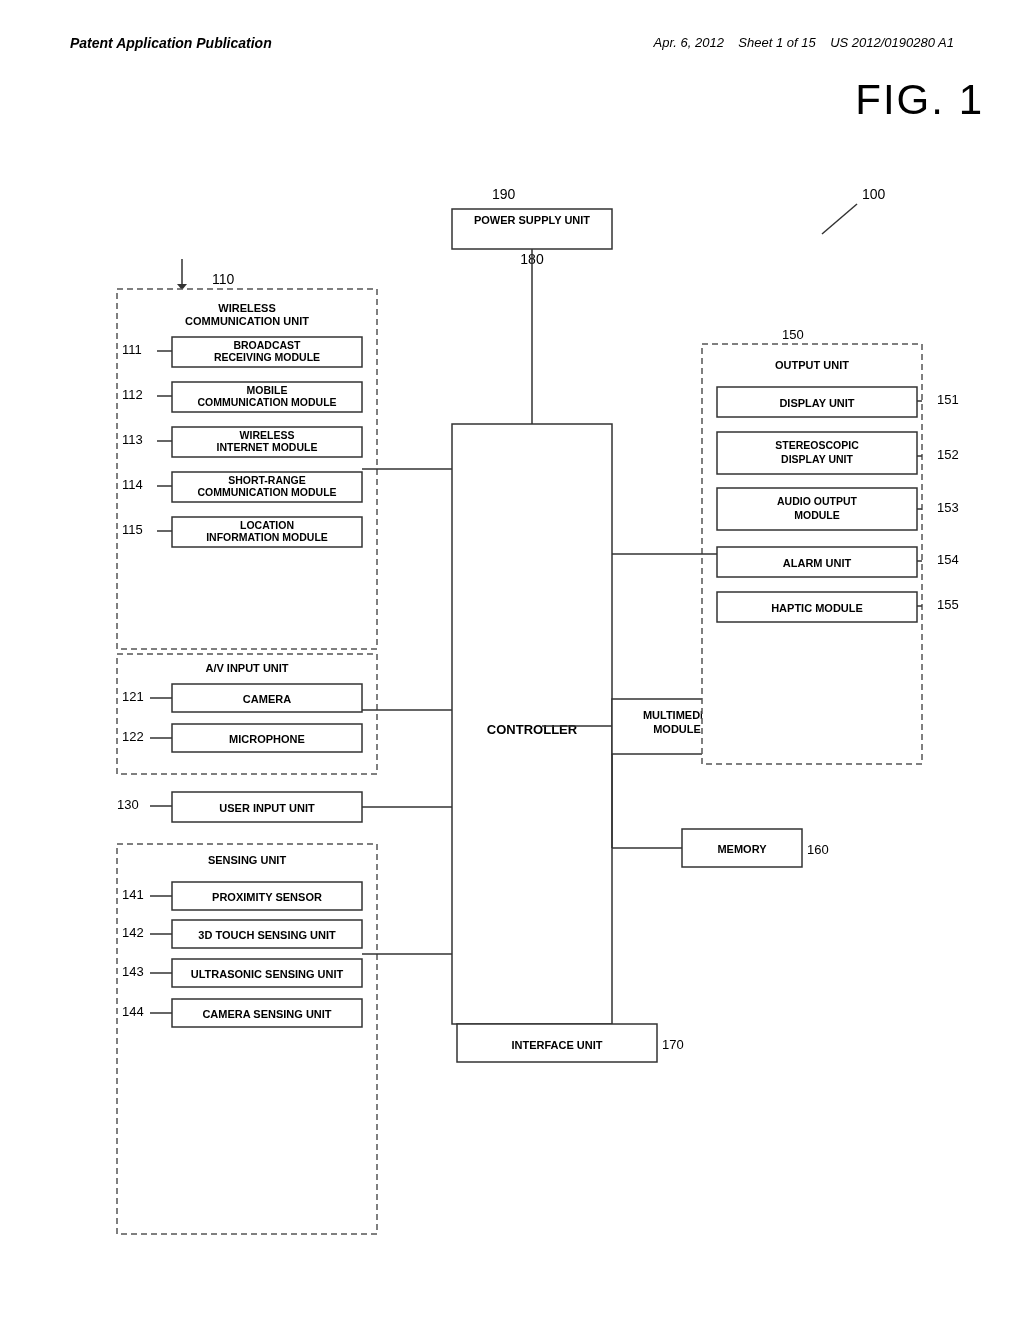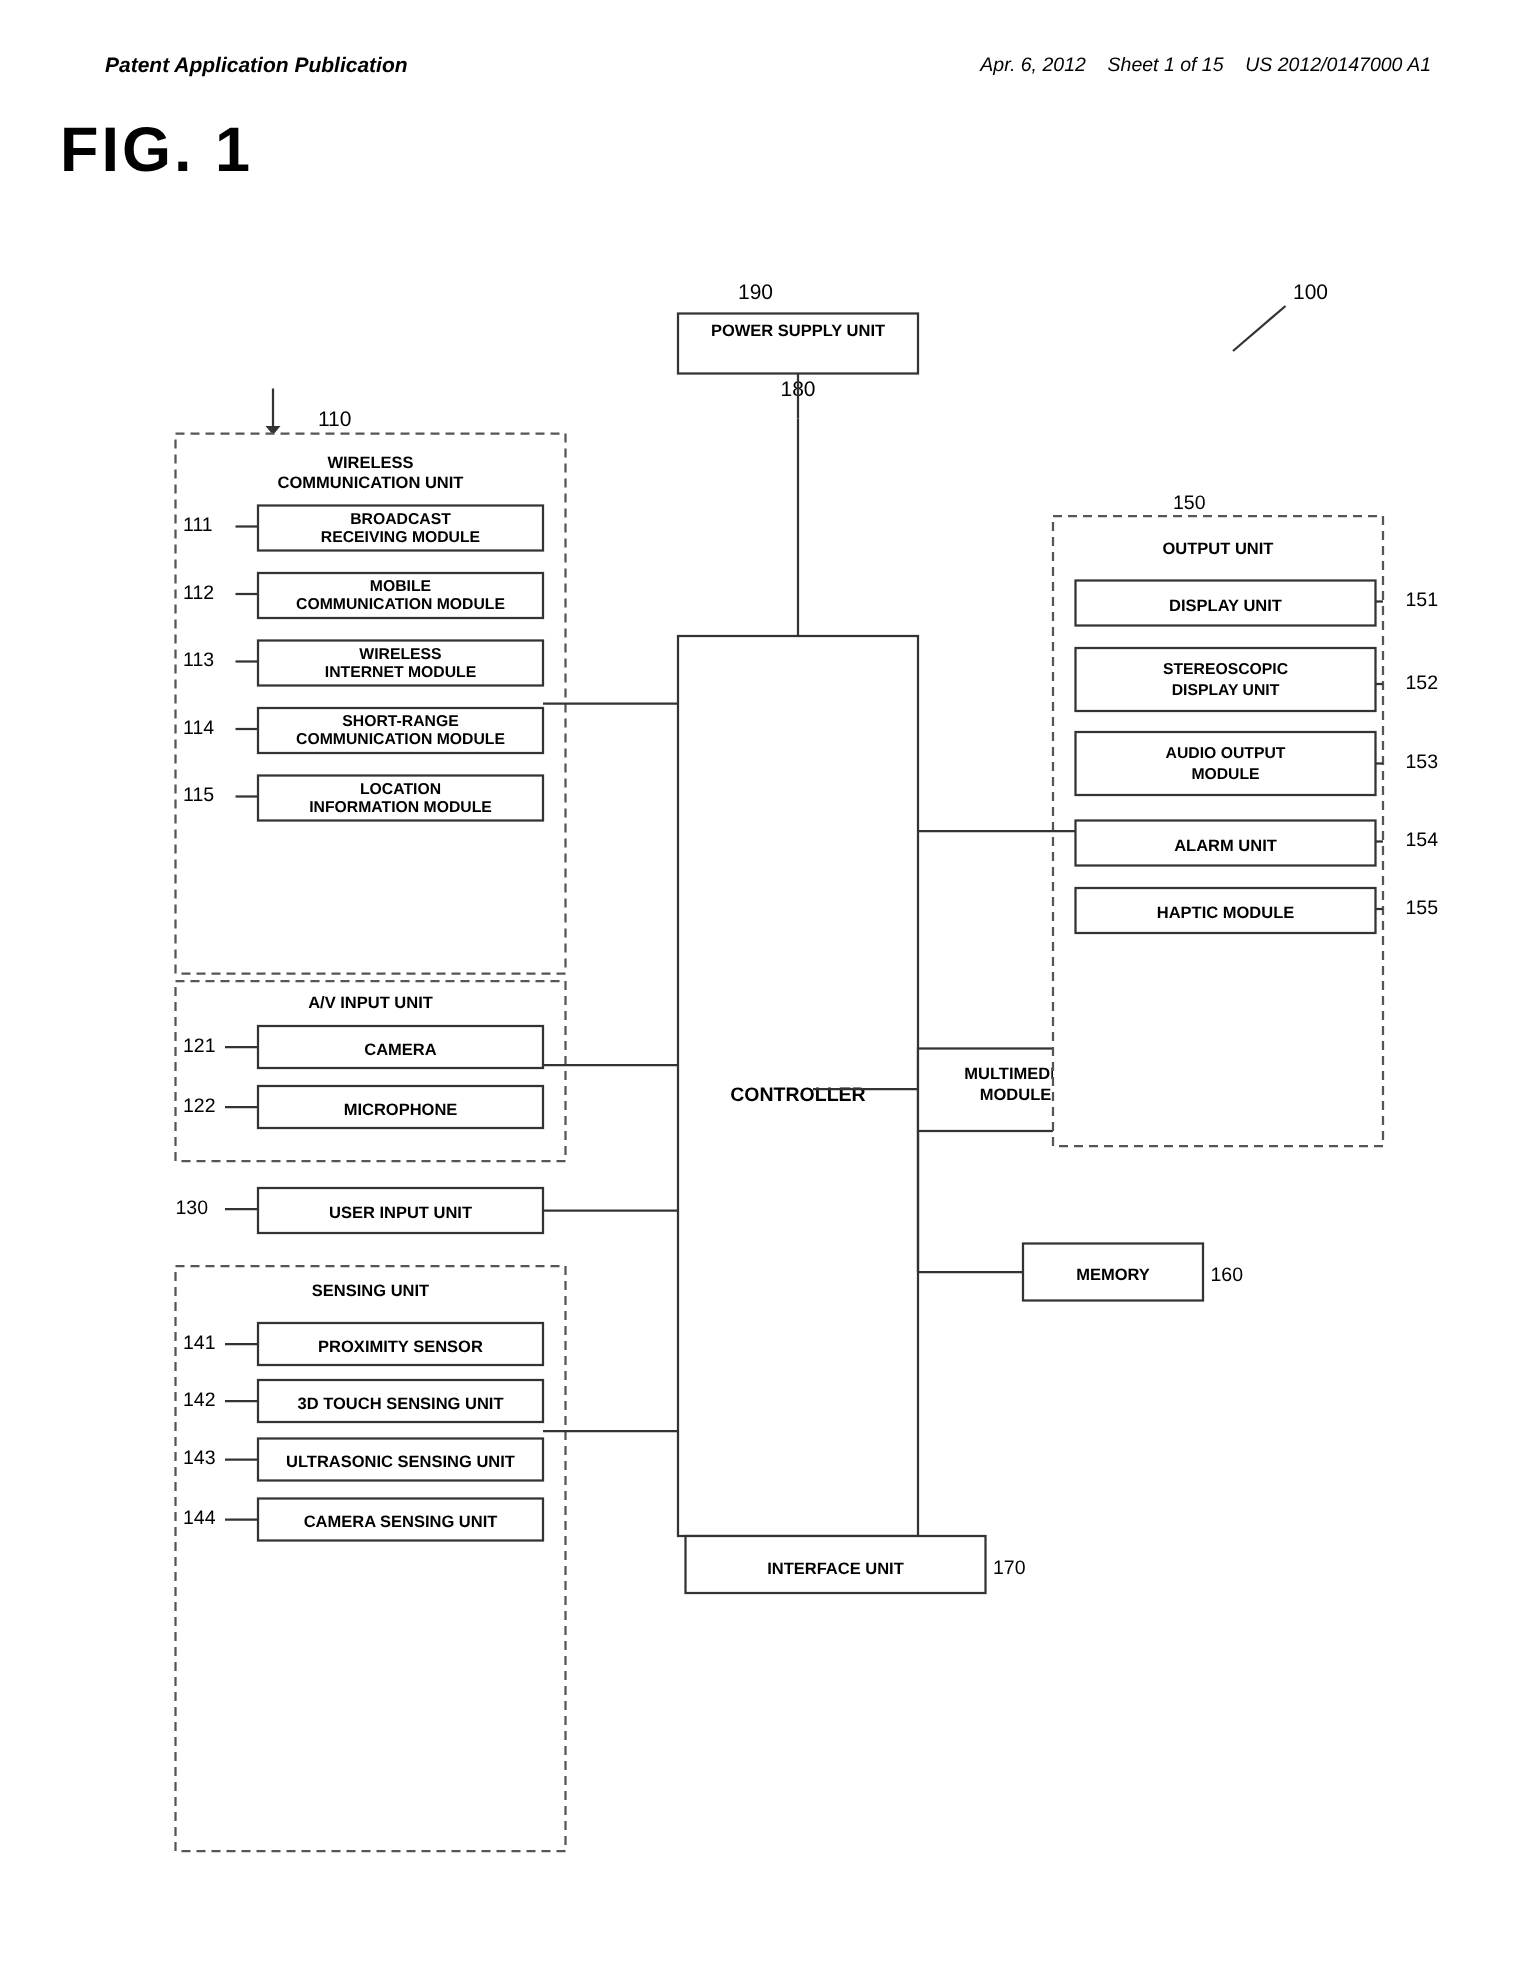--- a/index.html
+++ b/index.html
@@ -31,36 +31,36 @@
     }
 
     .header-title {
       font-weight: bold;
       font-style: italic;
       font-size: 14px;
     }
 
     
     .figure-title {
-      text-align: left;
+      text-align: right;
       font-size: 42px;
-      font-weight: bold;
+      font-weight: normal;
       margin: 20px 0 30px 0;
       letter-spacing: 2px;
     }
   </style>
 </head>
 <body>
 
 <div class="page">
 
   <div class="header">
     <span class="header-title">Patent Application Publication</span>
     <span>
-      <span>Apr. 6, 2012</span>&nbsp;&nbsp;&nbsp;&nbsp;<span>Sheet 1 of 15</span>&nbsp;&nbsp;&nbsp;&nbsp;<span>US 2012/0147000 A1</span>
+      <span>Apr. 6, 2012</span>&nbsp;&nbsp;&nbsp;&nbsp;<span>Sheet 1 of 15</span>&nbsp;&nbsp;&nbsp;&nbsp;<span>US 2012/0190280 A1</span>
     </span>
   </div>
 
   <div class="figure-title">FIG.  1</div>
 
   <svg viewBox="0 0 900 1100" width="900" height="1100" style="display:block; margin:0 auto;">
 
     <text x="800" y="45" font-size="14" font-family="Arial" font-weight="normal">100</text>
     <line x1="795" y1="50" x2="760" y2="80" stroke="#333" stroke-width="1.5"></line>
 

